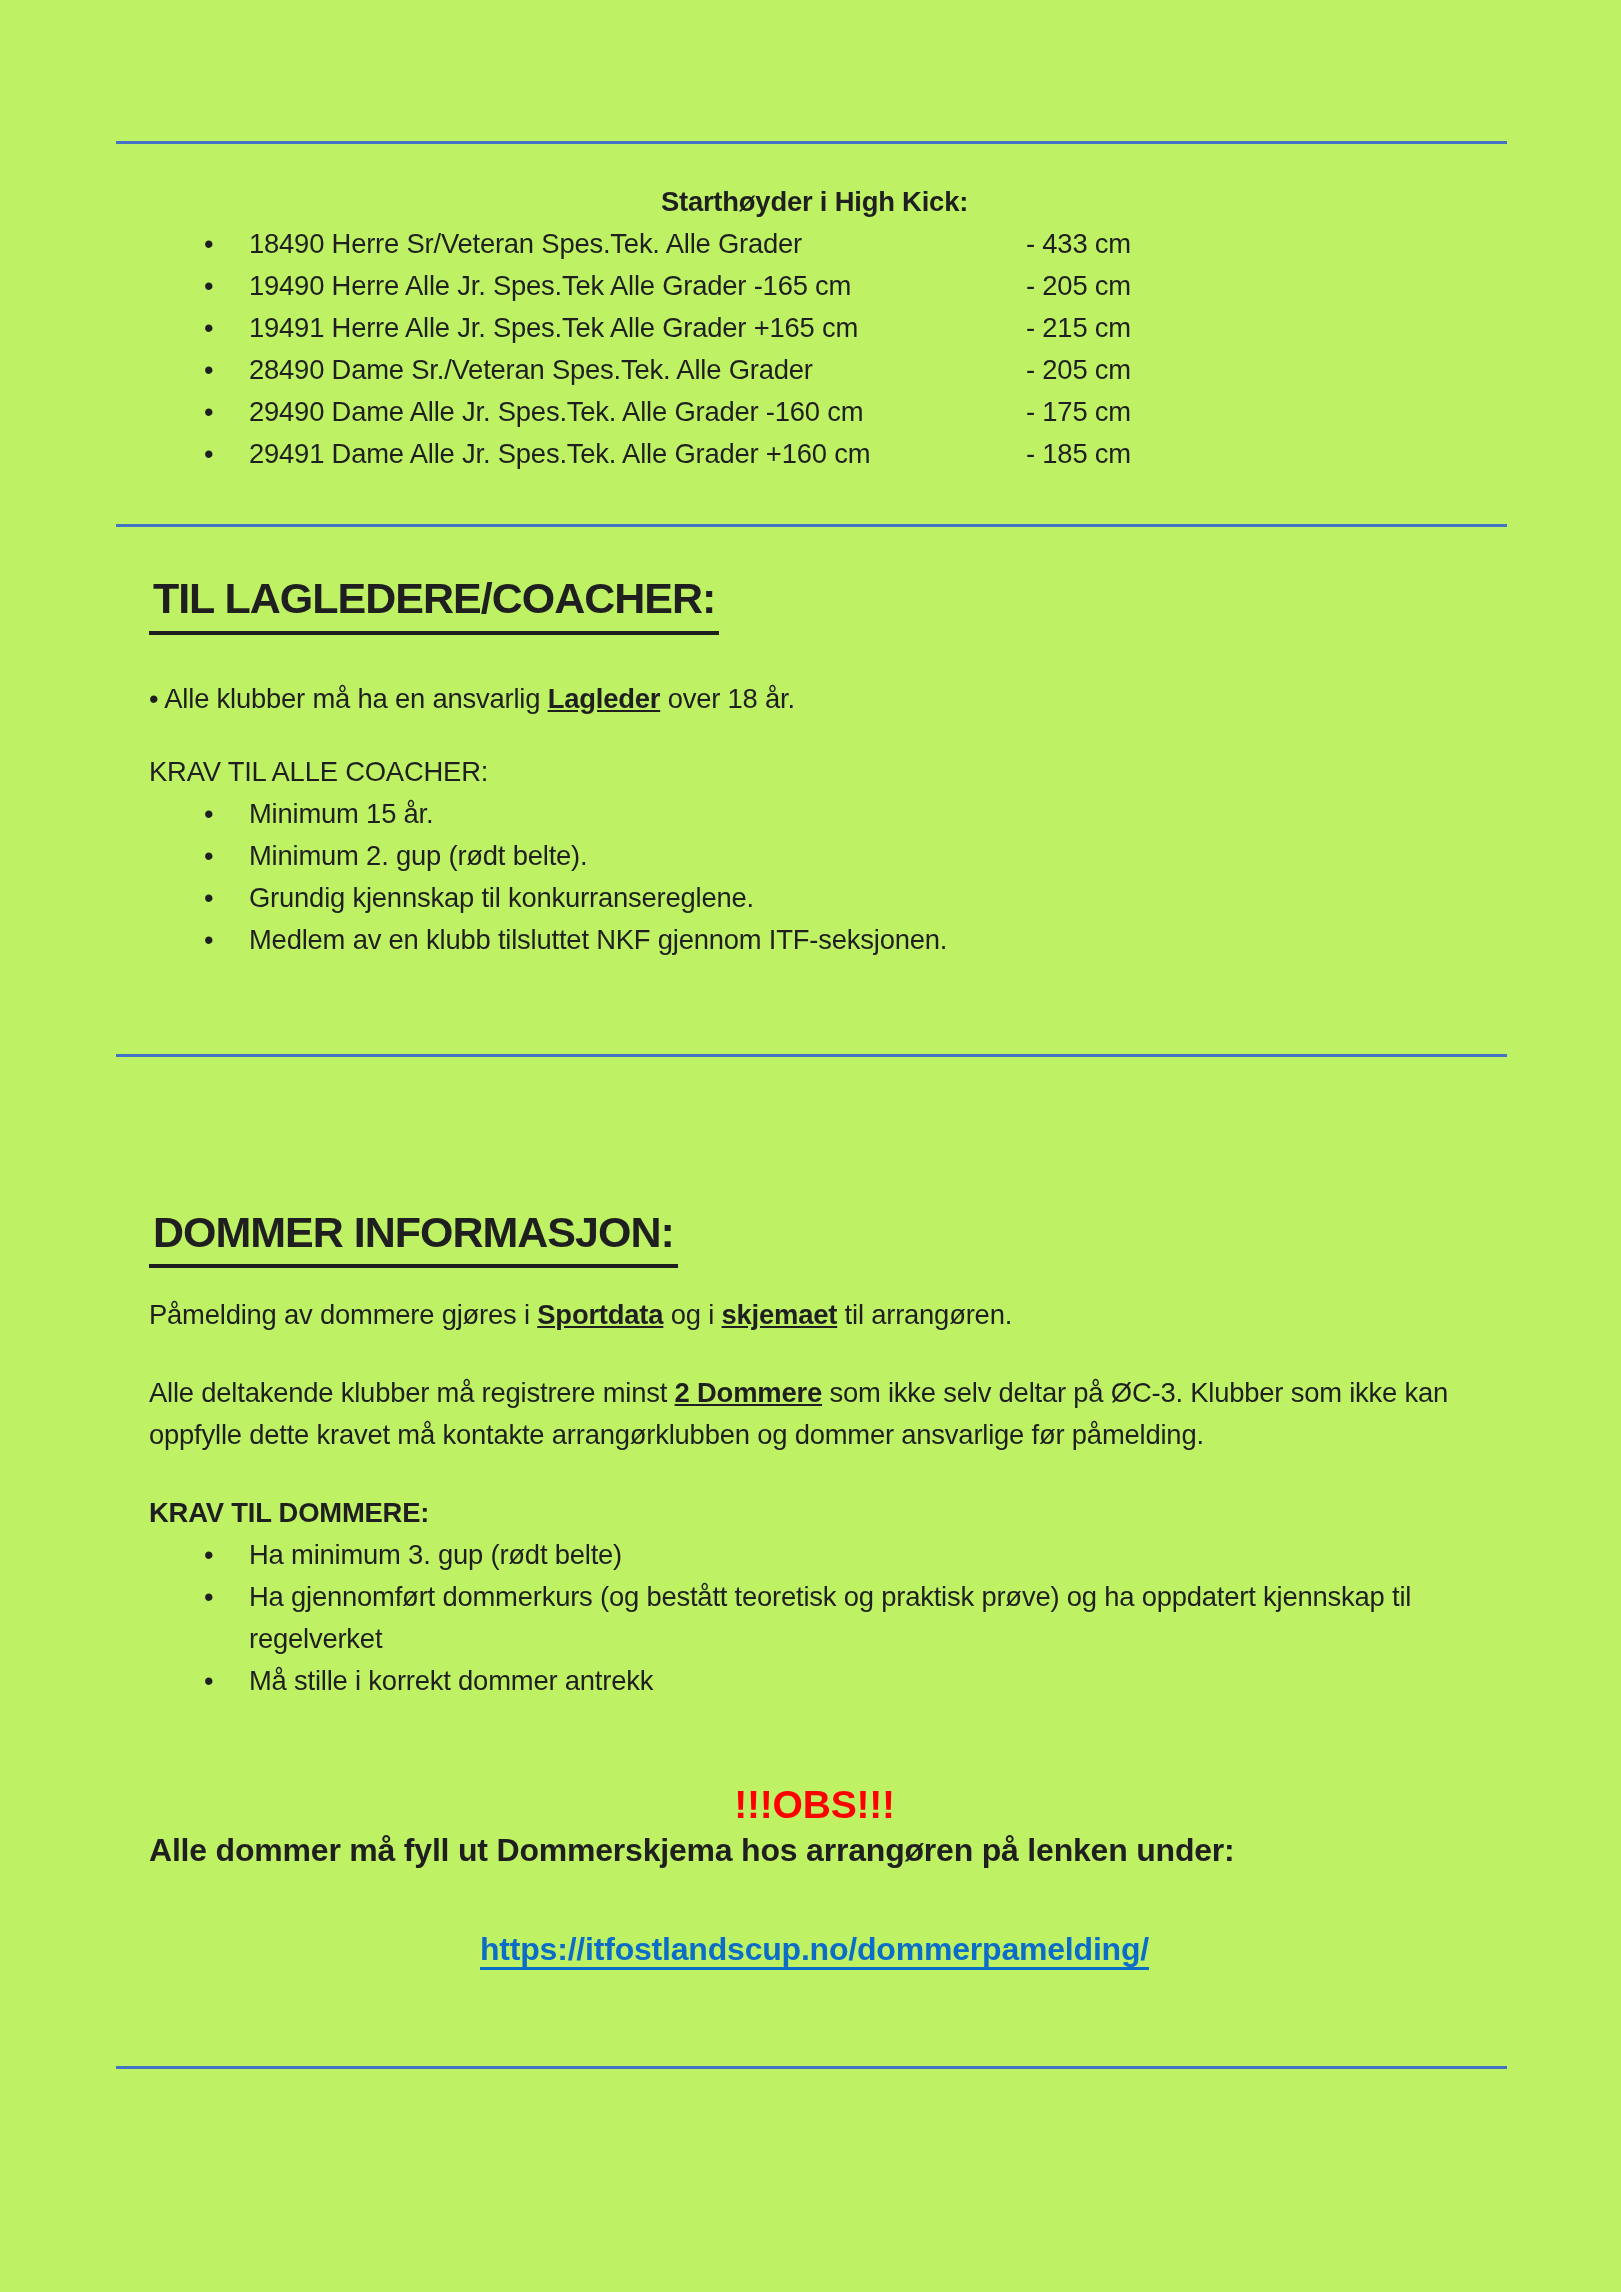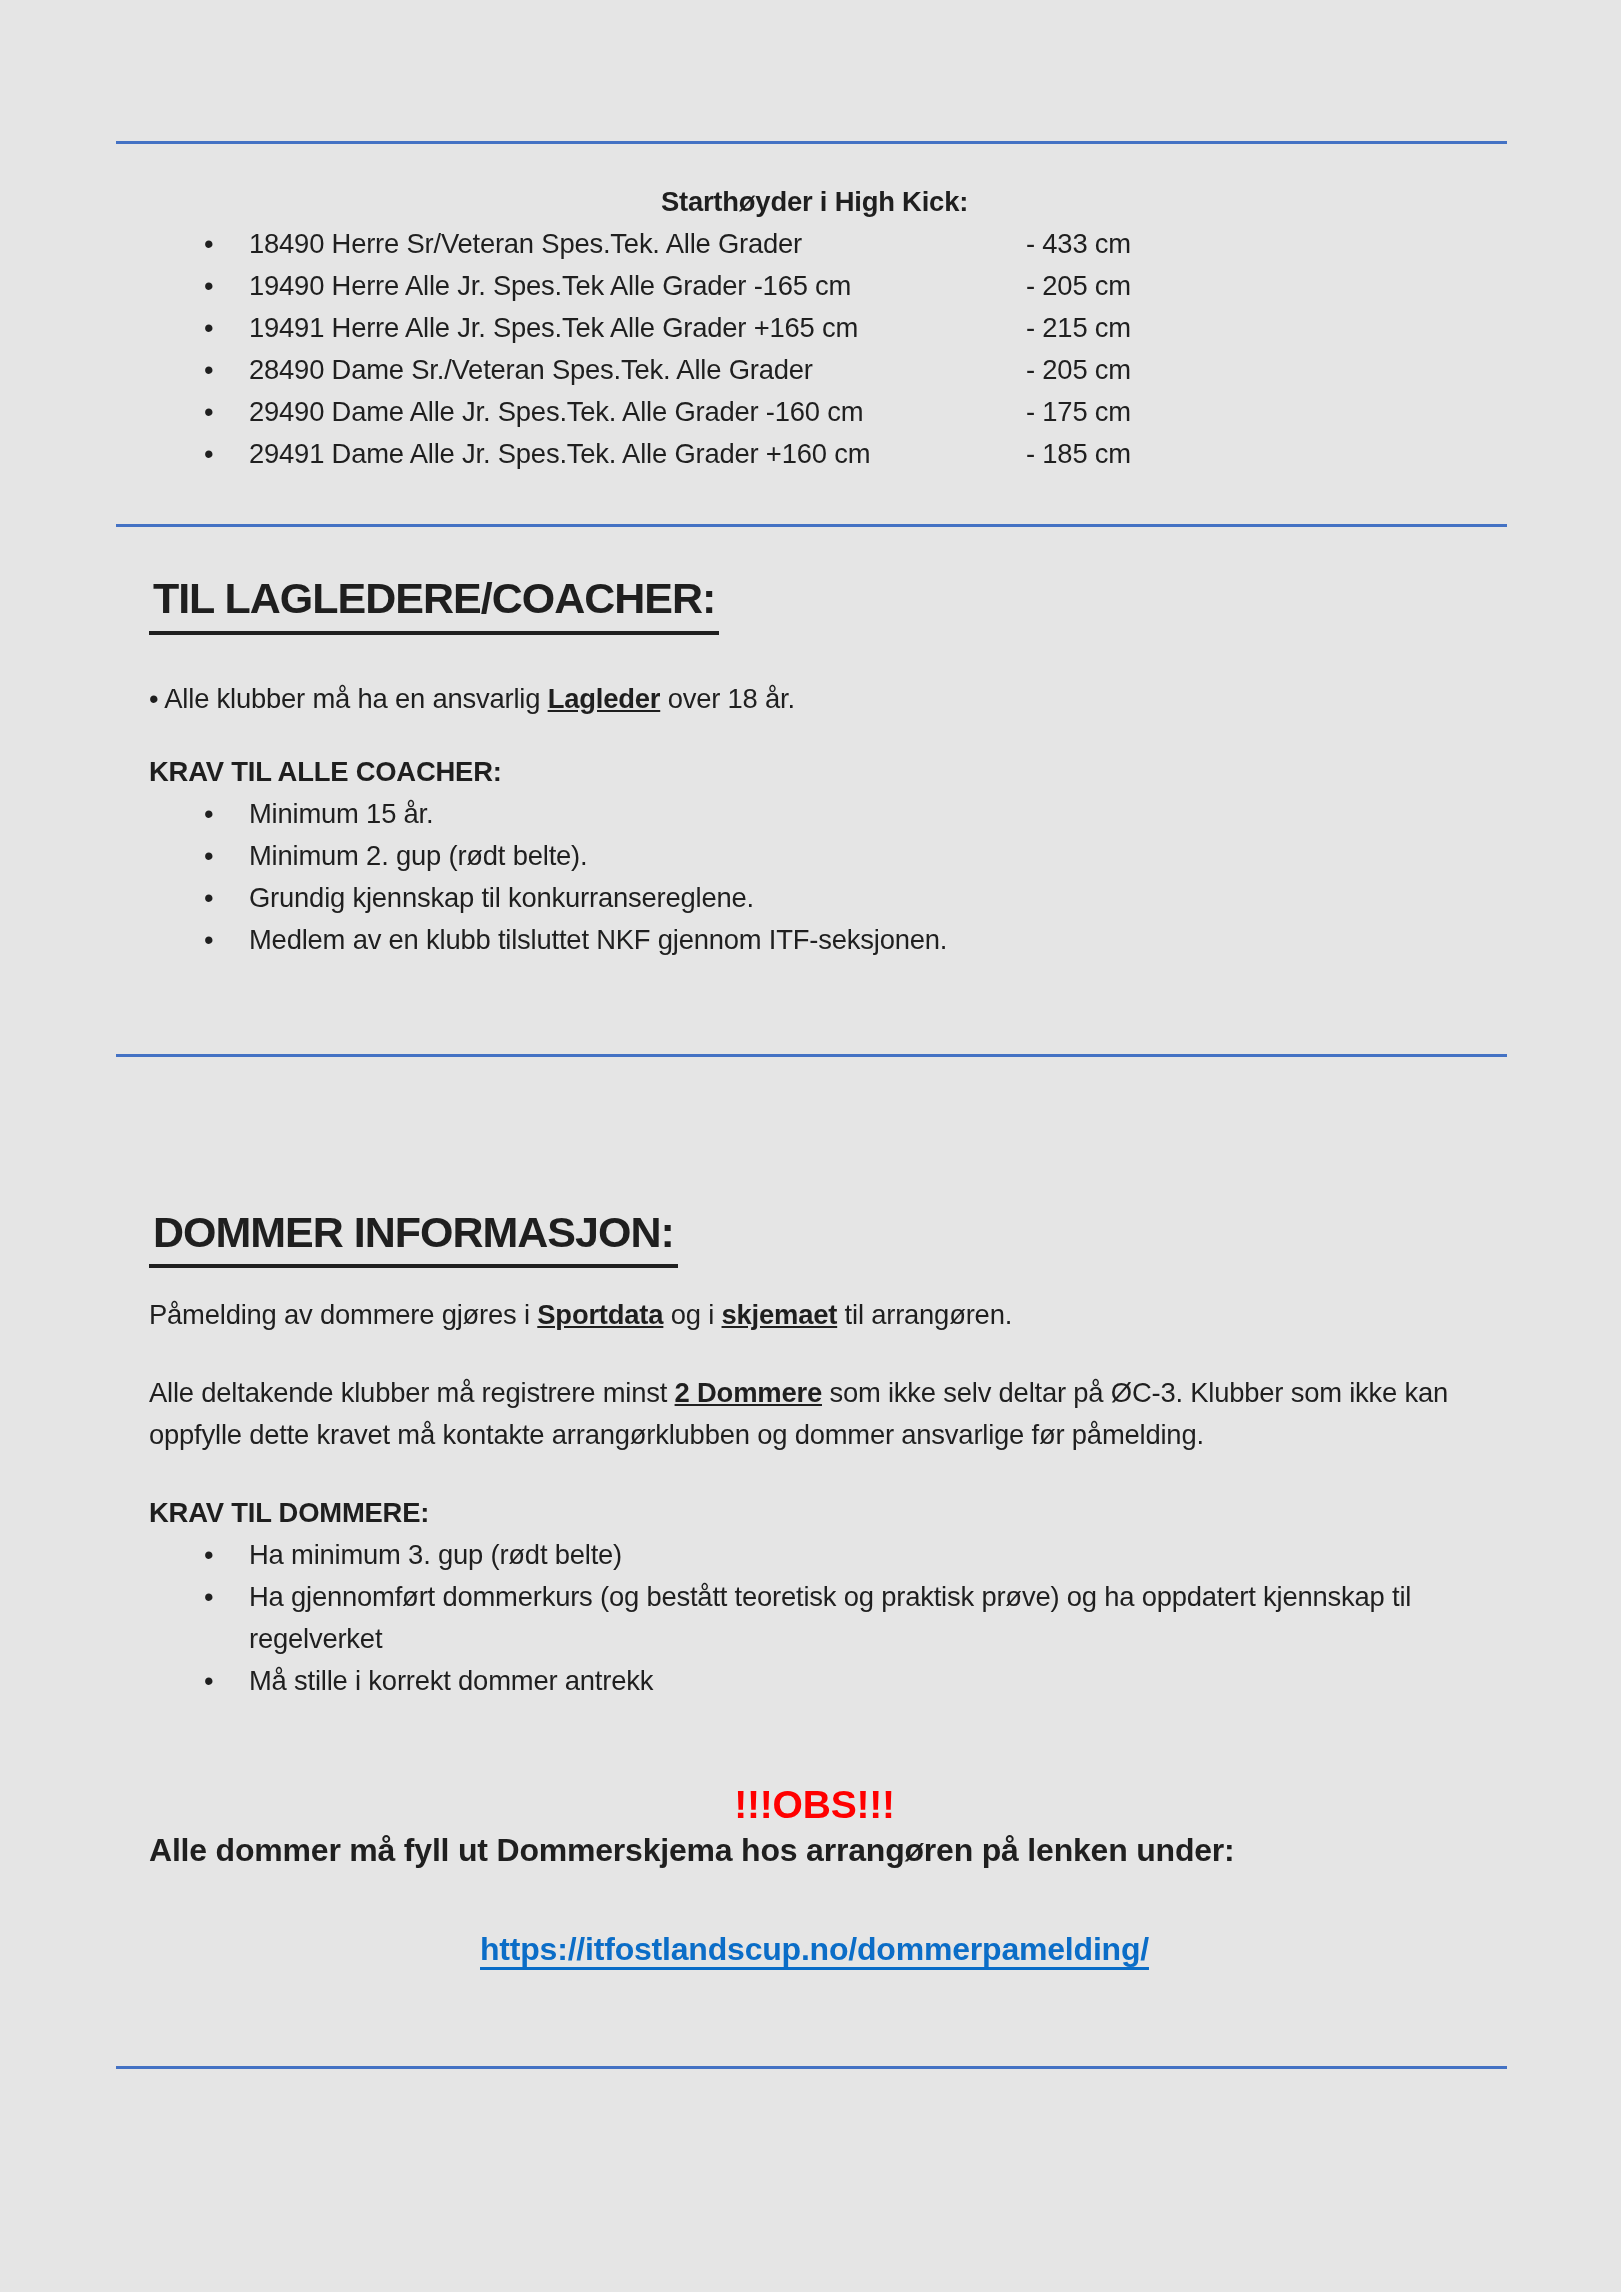--- a/index.html
+++ b/index.html
@@ -1,19 +1,19 @@
 <!DOCTYPE html>
 <html><head>
 <meta charset="utf-8">
 <style>
   html,body { margin:0; padding:0; background:#ffffff; }
   .page {
     position:relative;
     width:1621px; height:2293px;
-    background:#e5e5e5;
+    background:#bef264;
     font-family:"Liberation Sans", sans-serif;
     color:#1f1f1f;
     font-size:27.4px;
     line-height:42px;
     letter-spacing:-0.2px;
     overflow:hidden;
   }
   .rule { height:2.9px; background:#4472C4; margin-left:116px; width:1391px; }
   .rule-top    { margin-top:141px; }
   .rule-mid1   { margin-top:49px; }
@@ -32,21 +32,21 @@
   .hk-text { width:777px; flex:0 0 auto; }
   .hk-value { flex:0 0 auto; }
 
   h1.sec-heading { text-align:left; font-weight:bold; font-size:43px; line-height:53px; margin:0; }
   h1.lagledere { margin-top:45px; }
   h1.dommer { margin-top:149px; }
   .heading-underline { display:inline-block; border-bottom:4.9px solid currentColor; padding:0 3.9px 5.9px 3.9px; letter-spacing:-1px; }
 
   p { margin:0; }
   .intro-p { margin-top:43px; }
-  .krav-title { font-weight:bold; margin-top:31px; }
+  .krav-title { font-weight:normal; margin-top:31px; }
   .krav-title-2 { font-weight:bold; margin-top:36px; }
   .para-1 { margin-top:25.5px; }
   .para-2 { margin-top:36px; }
 
   .obs-line { margin-top:80px; text-align:center; font-weight:bold; font-size:39px; line-height:45px; color:#FF0000; }
   .cta-line { text-align:left; font-weight:bold; font-size:32px; line-height:47px; }
   .link-line { margin-top:52px; text-align:center; font-size:32px; line-height:47px; }
   a.doc-link {
     color:#0B6DC7; font-weight:bold;
     text-decoration:underline;

